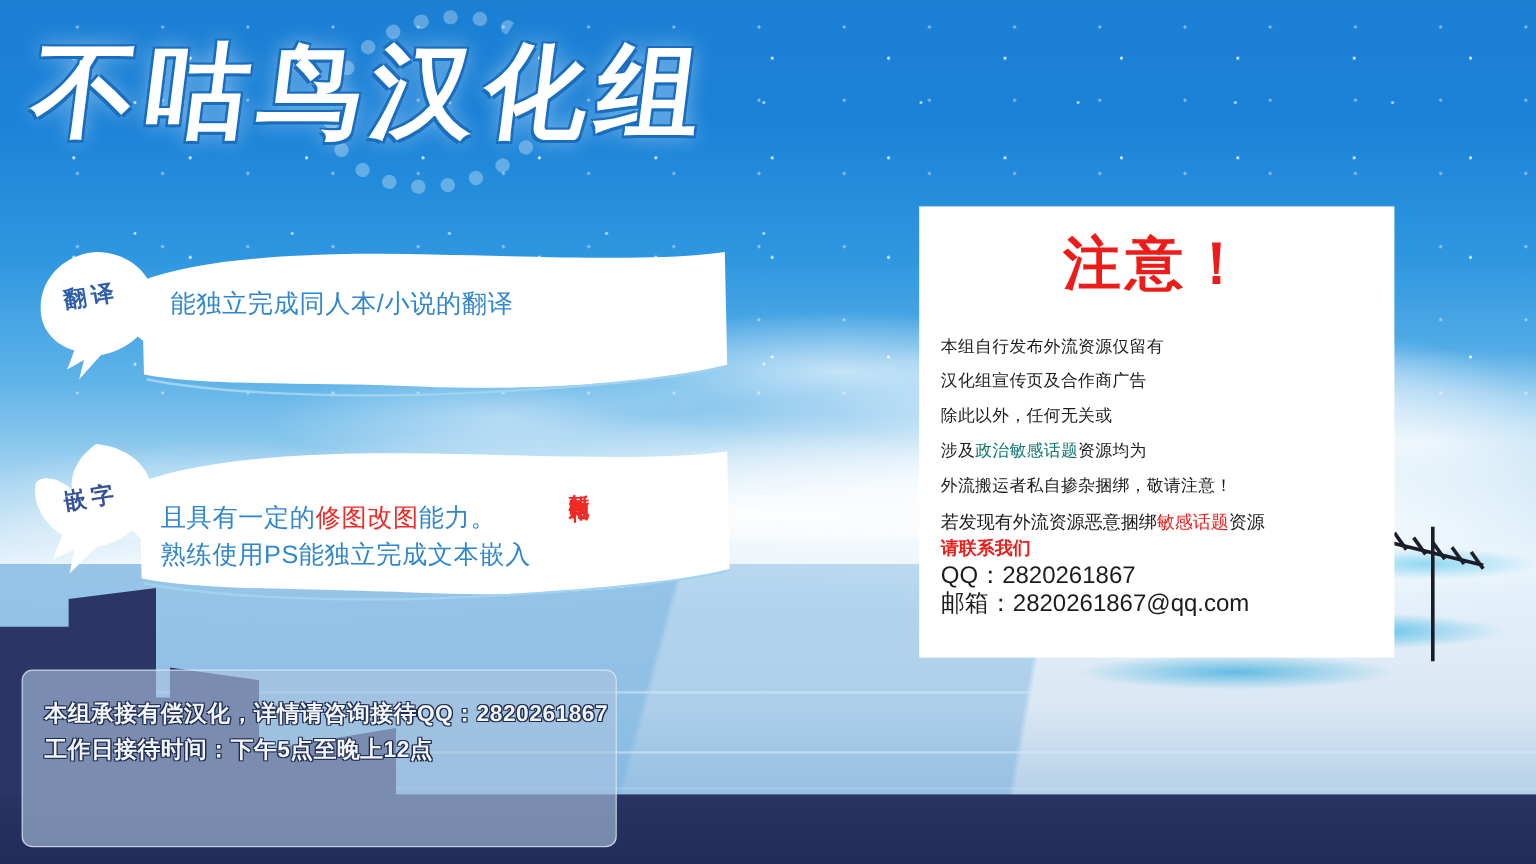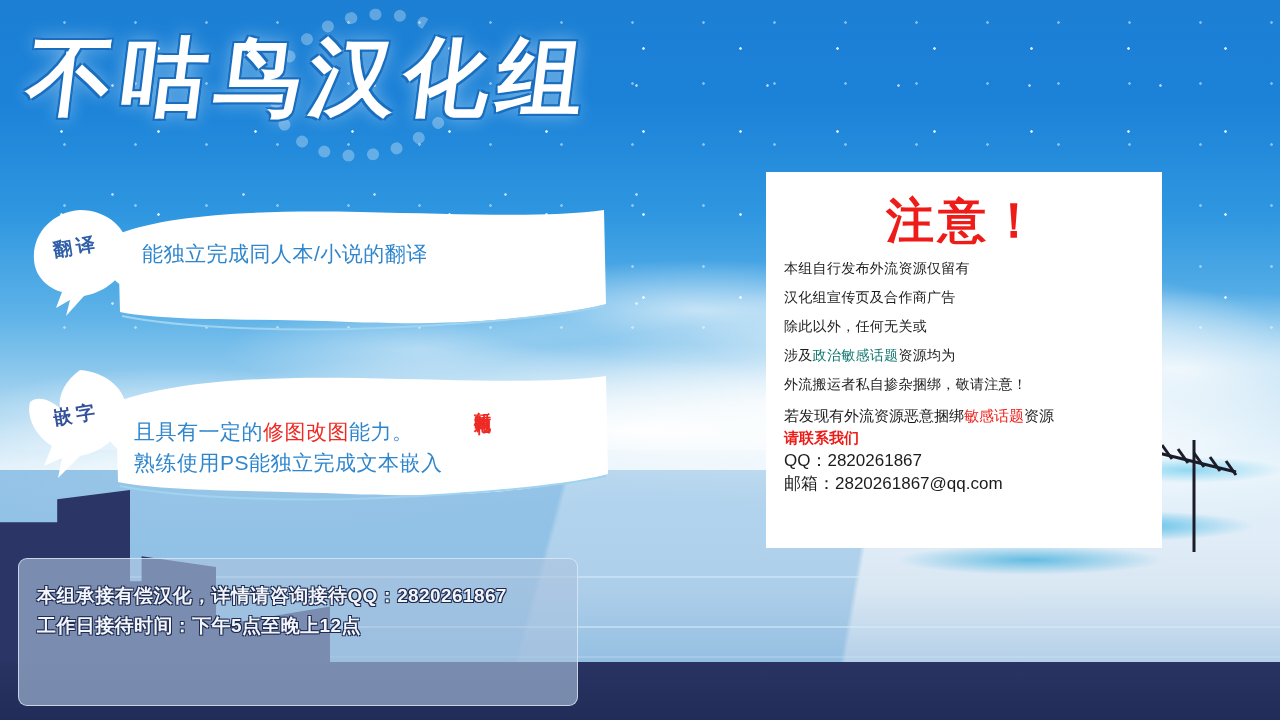--- a/index.html
+++ b/index.html
@@ -234,34 +234,34 @@
     z-index: 7;
     padding: 16px 18px 10px 18px;
   }
   .notice-title {
     text-align: center;
     font-size: 48px;
     font-weight: 700;
     color: #ee1c18;
     letter-spacing: 4px;
     line-height: 66px;
-    margin-bottom: 0;
+    margin-bottom: 20px;
   }
   .notice-main { font-size: 14px; line-height: 29px; color: #1c1c1c; letter-spacing: .3px; }
   .notice-main .hl { color: #0f766e; }
   .notice-sub  { font-size: 15px; line-height: 22px; color: #1c1c1c; margin-top: 6px; }
   .notice-sub .hl { color: #ee1c18; }
   .notice-contact-red { font-size: 15px; line-height: 22px; color: #ee1c18; font-weight: 600; }
-  .notice-contact { font-size: 17px; line-height: 23px; color: #1c1c1c; }
+  .notice-contact { font-size: 20px; line-height: 23px; color: #1c1c1c; }
 
   
   #bottom-panel {
     position: absolute;
     left: 18px; bottom: 14px;
-    width: 560px; height: 148px;
+    width: 496px; height: 148px;
     z-index: 8;
     background: rgba(171,196,222,.62);
     border: 1px solid rgba(225,238,250,.75);
     border-radius: 9px;
     padding: 22px 12px 0 18px;
   }
   .panel-line {
     font-size: 19px;
     line-height: 30px;
     font-weight: 700;

